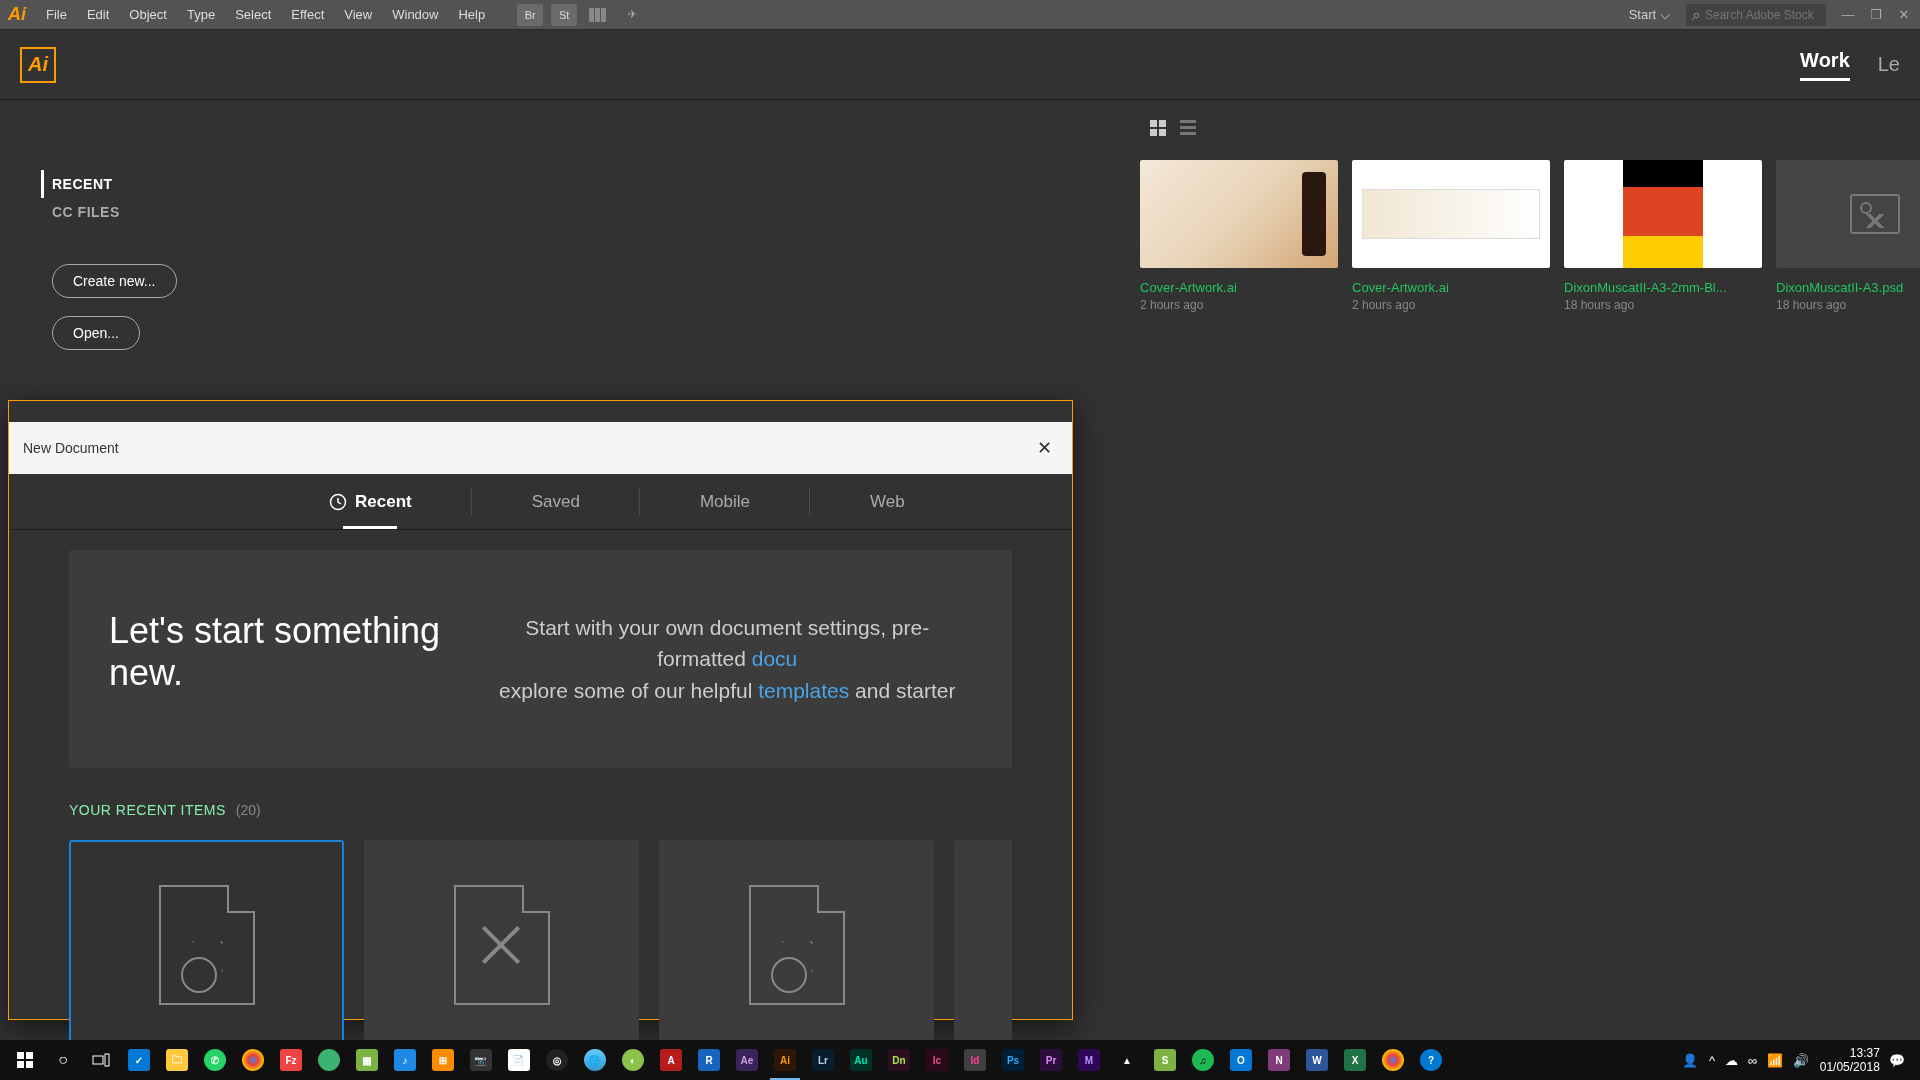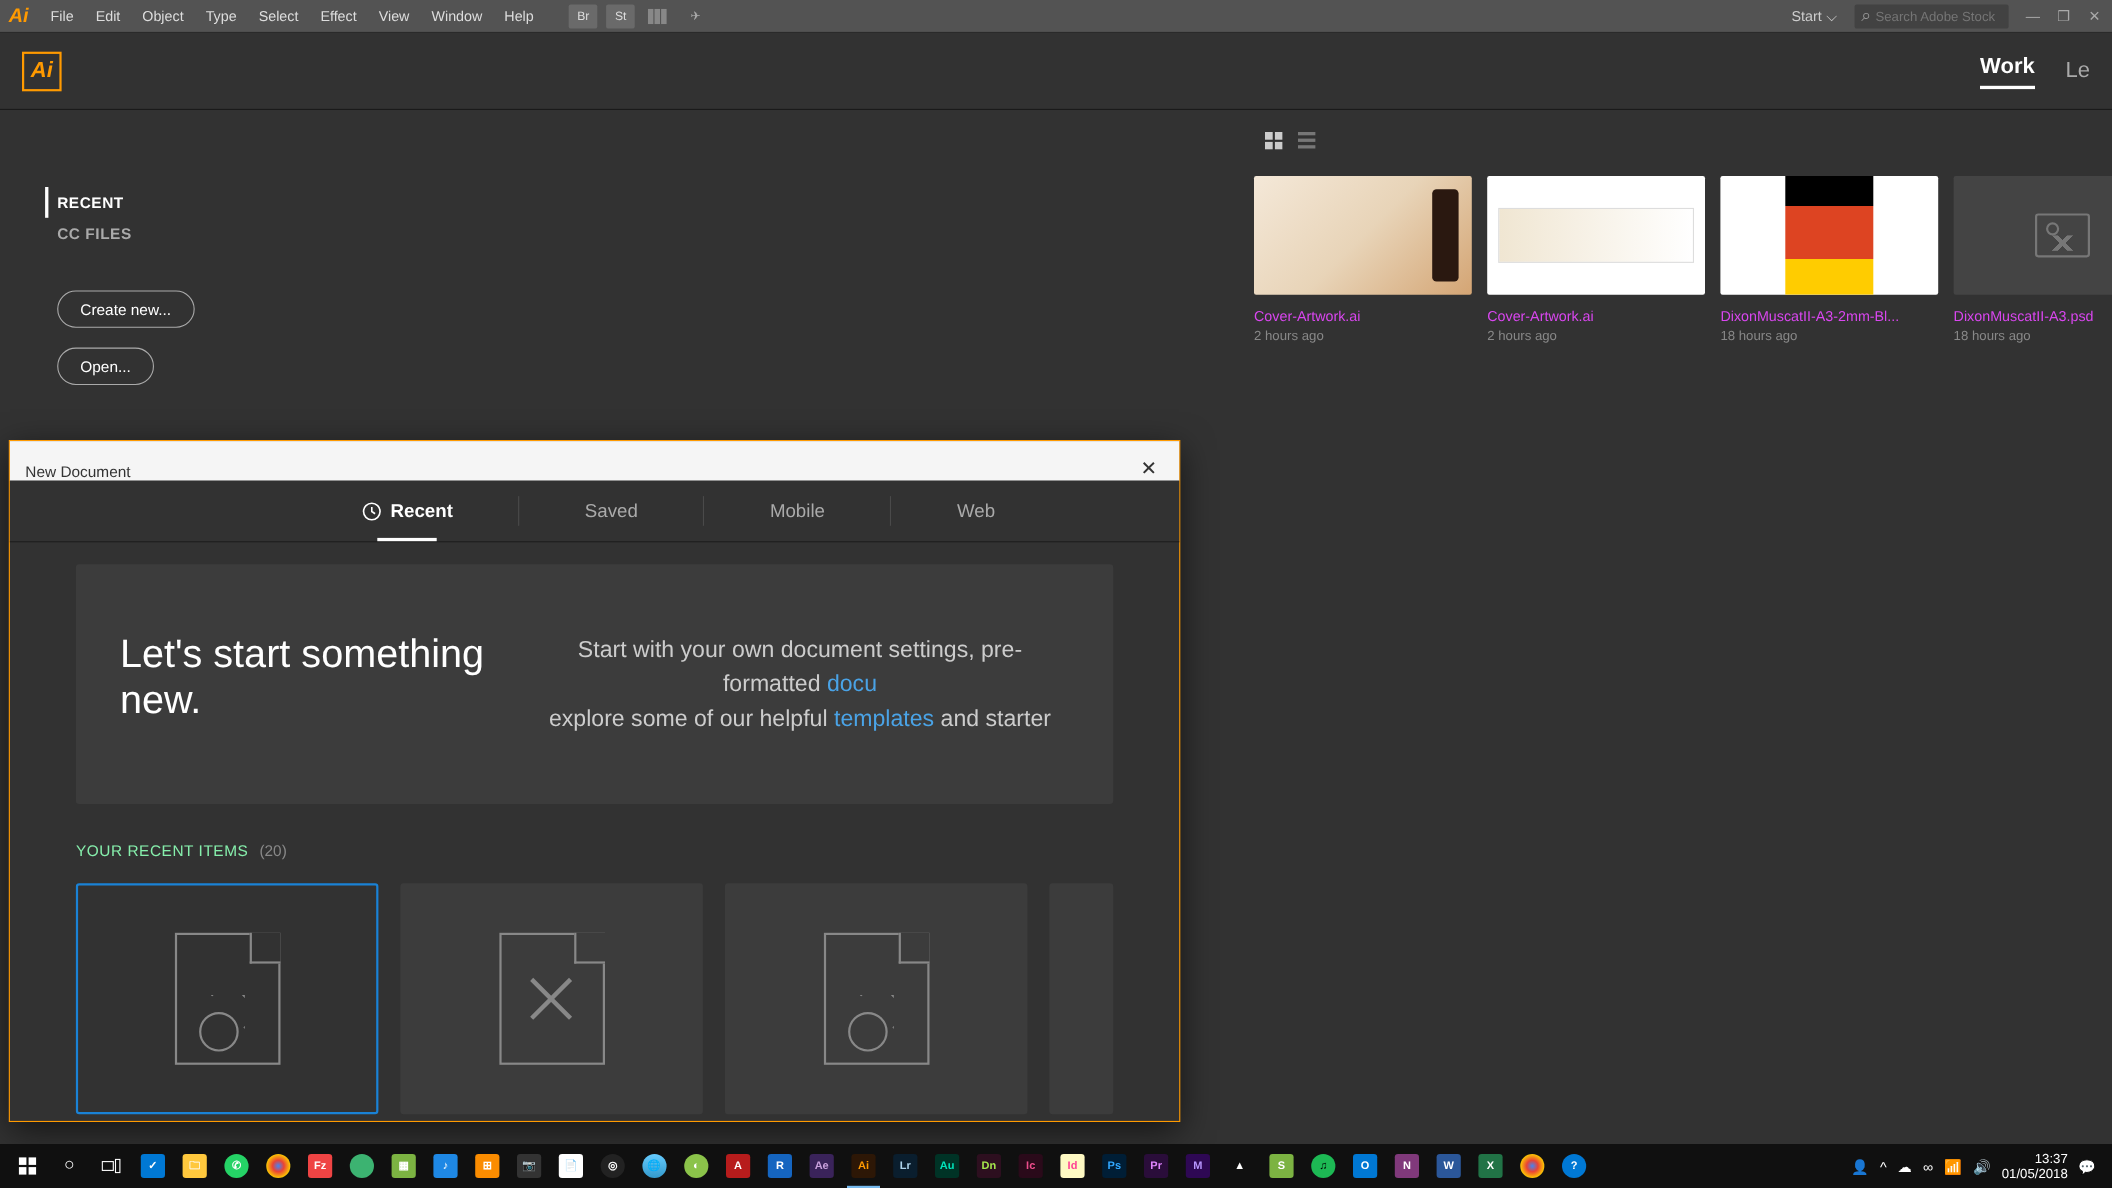--- a/index.html
+++ b/index.html
@@ -34,29 +34,29 @@
 .pill-btn { border: 1px solid #aaa; border-radius: 18px; padding: 8px 20px; color: #fff; font-size: 14px; background: transparent; cursor: pointer; display: block; margin-top: 18px; }
 .pill-btn:first-of-type { margin-top: 38px; }
 
 
 .view-toggle { position: absolute; left: 1150px; top: 20px; display: flex; gap: 14px; }
 .vt-icon { color: #ccc; cursor: pointer; }
 .vt-icon.dim { color: #777; }
 .thumbs { position: absolute; left: 1140px; top: 60px; display: flex; gap: 14px; }
 .thumb-card { width: 198px; }
 .thumb-img { width: 198px; height: 108px; background: #444; border-radius: 2px; display: flex; align-items: center; justify-content: center; position: relative; overflow: hidden; }
-.thumb-name { color: #d946ef; font-size: 13px; margin-top: 12px; white-space: nowrap; overflow: hidden; text-overflow: ellipsis; }
+.thumb-name { color: #22c55e; font-size: 13px; margin-top: 12px; white-space: nowrap; overflow: hidden; text-overflow: ellipsis; }
 .thumb-time { color: #888; font-size: 12px; margin-top: 3px; }
 .placeholder-icon { width: 50px; height: 40px; border: 2px solid #777; border-radius: 3px; position: relative; }
 .placeholder-icon::before { content: ''; position: absolute; width: 8px; height: 8px; border: 2px solid #777; border-radius: 50%; top: 6px; left: 8px; }
 .placeholder-icon::after { content: ''; position: absolute; bottom: 4px; left: 6px; right: 6px; height: 14px; background: linear-gradient(45deg, transparent 45%, #777 45%, #777 55%, transparent 55%), linear-gradient(-45deg, transparent 45%, #777 45%, #777 55%, transparent 55%); }
 
 
 .dialog { position: absolute; left: 8px; top: 300px; width: 1065px; height: 620px; background: #323232; border: 1px solid #ff9a00; box-shadow: 0 8px 30px rgba(0,0,0,0.6); }
-.dlg-title { background: #f5f5f5; color: #333; height: 36px; display: flex; align-items: flex-end; padding: 0 14px; font-size: 14px; }
+.dlg-title { background: #f5f5f5; color: #333; height: 52px; display: flex; align-items: center; padding: 0 14px; font-size: 14px; margin-top: 21px; }
 .dlg-close { margin-left: auto; color: #333; font-size: 18px; cursor: pointer; padding: 0 6px; }
 .dlg-tabs { background: #323232; height: 56px; display: flex; align-items: center; border-bottom: 1px solid #1e1e1e; }
 .dlg-tab { flex: 0 0 auto; padding: 0 60px; color: #aaa; font-size: 17px; cursor: pointer; display: flex; align-items: center; gap: 8px; height: 100%; position: relative; }
 .dlg-tab.active { color: #fff; font-weight: 600; }
 .dlg-tab.active::after { content: ''; position: absolute; bottom: 0; left: 50%; transform: translateX(-50%); width: 54px; height: 3px; background: #fff; }
 .dlg-tab .sep { position: absolute; right: 0; top: 14px; bottom: 14px; width: 1px; background: #4a4a4a; }
 .dlg-body { padding: 20px 60px; overflow: hidden; }
 .hero { background: #3c3c3c; height: 218px; border-radius: 3px; display: flex; flex-direction: row; align-items: center; justify-content: center; padding: 0 40px; }
 .hero h2 { color: #fff; font-size: 36px; font-weight: 400; margin-bottom: 14px; }
 .hero p { color: #ccc; font-size: 21px; text-align: center; line-height: 1.5; }
@@ -342,21 +342,21 @@
   <div class="tb-icon">
       <div class="tb-app" style="background:#003326;color:#00e4bb">Au</div>
     </div>
   <div class="tb-icon">
       <div class="tb-app" style="background:#2d0f1f;color:#a6e64d">Dn</div>
     </div>
   <div class="tb-icon">
       <div class="tb-app" style="background:#2a0a1a;color:#ec4d8b">Ic</div>
     </div>
   <div class="tb-icon">
-      <div class="tb-app" style="background:#fef9c3;color:#ff3f94">Id</div>
+      <div class="tb-app" style="background:#404040;color:#ff3f94">Id</div>
     </div>
   <div class="tb-icon">
       <div class="tb-app" style="background:#001e36;color:#31a8ff">Ps</div>
     </div>
   <div class="tb-icon">
       <div class="tb-app" style="background:#2a0d3a;color:#e085ff">Pr</div>
     </div>
   <div class="tb-icon">
       <div class="tb-app" style="background:#2e0854;color:#b896ff">M</div>
     </div>

